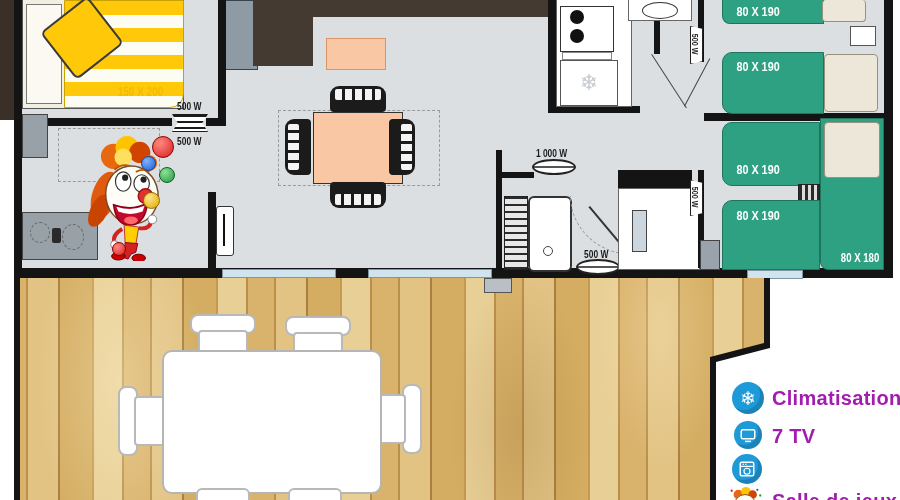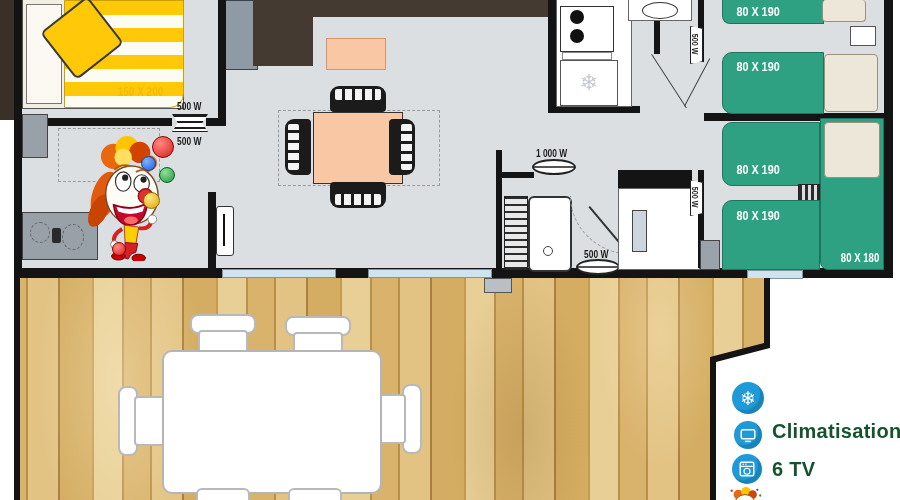--- a/index.html
+++ b/index.html
@@ -21,21 +21,21 @@
       border:1px solid #1c1c1c;
       clip-path:polygon(0 0,100% 0,84% 50%,100% 100%,0 100%,16% 50%);}
   .heaterV{position:absolute;background:#fff;border:1px solid #222;
       clip-path:polygon(0 0,100% 8%,100% 92%,0 100%);}
   .heaterO{position:absolute;background:linear-gradient(180deg,#fff 45%,#555 45%,#555 55%,#fff 55%);
       border:2px solid #222;border-radius:50%;}
   .chairH{position:absolute;background:#1b1b1b;border-radius:9px 9px 4px 4px;}
   .chairH i{position:absolute;left:5px;right:5px;top:3px;height:11px;border-radius:2px;
       background:repeating-linear-gradient(90deg,#f4f4f4 0 7px,#1b1b1b 7px 10px);}
   .dchair{position:absolute;background:#fff;border:2px solid #b9b9b9;border-radius:8px;}
-  .legendrow-label{position:absolute;font:700 20px/1 "Liberation Sans",sans-serif;color:#14532d;letter-spacing:.3px;margin-top:33px;}
+  .legendrow-label{position:absolute;font:700 20px/1 "Liberation Sans",sans-serif;color:#a21caf;letter-spacing:.3px;}
   .lcircle{position:absolute;border-radius:50%;background:#1f9ad8;
       box-shadow:inset -4px -4px 0 rgba(0,0,0,.14);display:flex;align-items:center;justify-content:center;}
   .dashbox{position:absolute;border:1px dashed #9a9a9a;}
 </style>
 </head>
 <body>
 
 <div id="stage">
 
   <div class="abs" style="left:14px;top:0;width:879px;height:268px;background:#dcdfe1;"></div>
@@ -239,21 +239,21 @@
 
     <div class="lcircle" style="left:16px;top:22px;width:32px;height:32px;color:#fff;font-size:19px;">❄</div>
     <div class="legendrow-label" style="left:56px;top:28px;">Climatisation</div>
 
     <div class="lcircle" style="left:18px;top:61px;width:28px;height:28px;">
       <svg width="18" height="18" viewBox="0 0 24 24">
           <rect x="3" y="5" width="18" height="12" rx="2" fill="none" stroke="#fff" stroke-width="2"></rect>
           <line x1="8" y1="20.5" x2="16" y2="20.5" stroke="#fff" stroke-width="2"></line>
         </svg>
     </div>
-    <div class="legendrow-label" style="left:56px;top:66px;">6 TV</div>
+    <div class="legendrow-label" style="left:56px;top:66px;">7 TV</div>
 
     <div class="lcircle" style="left:16px;top:94px;width:30px;height:30px;">
       <svg width="18" height="18" viewBox="0 0 24 24">
           <rect x="3" y="3" width="18" height="18" rx="2" fill="none" stroke="#fff" stroke-width="2"></rect>
           <line x1="3" y1="8.5" x2="21" y2="8.5" stroke="#fff" stroke-width="1.6"></line>
           <circle cx="7" cy="5.8" r="1" fill="#fff"></circle>
           <circle cx="10.5" cy="5.8" r="1" fill="#fff"></circle>
           <circle cx="12" cy="15" r="4" fill="none" stroke="#fff" stroke-width="1.6"></circle>
         </svg>
     </div>

